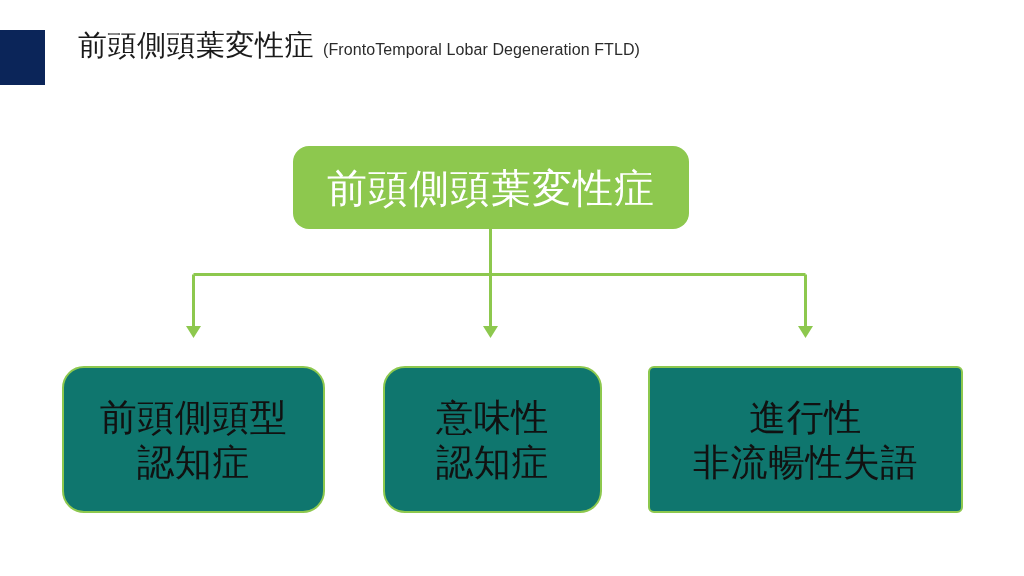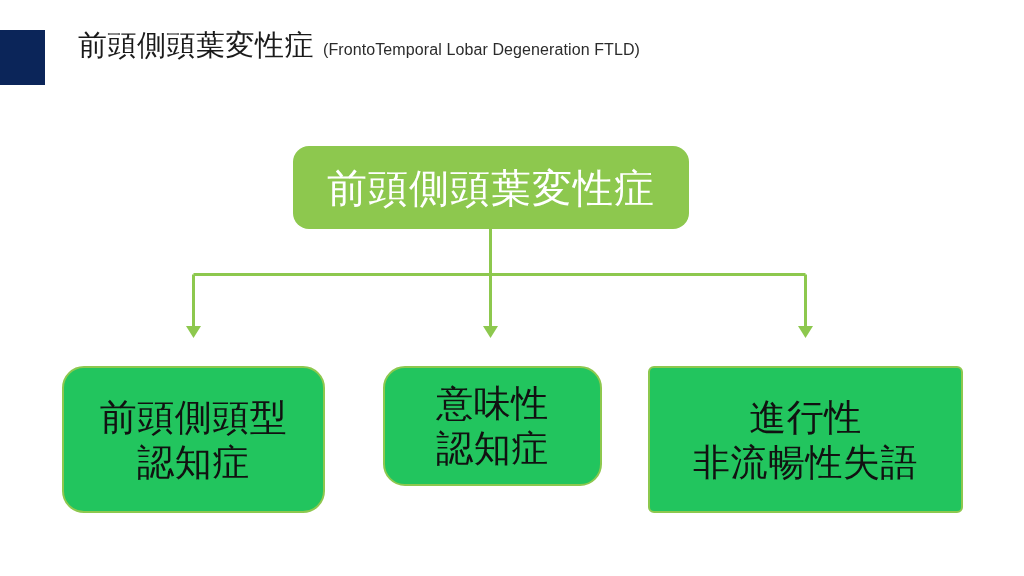--- a/index.html
+++ b/index.html
@@ -82,31 +82,31 @@
     left: 0;
     top: 0;
     width: 1024px;
     height: 576px;
     pointer-events: none;
   }
 
   
   .leaf-node {
     position: absolute;
-    background: #22c55e;
+    background: #0f766e;
     border: 2px solid #8dc84e;
     border-radius: 22px;
     display: flex;
     flex-direction: column;
     align-items: center;
     justify-content: center;
     box-sizing: border-box;
   }
   .leaf-node.n0 { left: 62px;  top: 366px; width: 263px; height: 147px; }
-  .leaf-node.n1 { left: 383px; top: 366px; width: 219px; height: 120px; }
+  .leaf-node.n1 { left: 383px; top: 366px; width: 219px; height: 147px; }
   .leaf-node.n2 { left: 648px; top: 366px; width: 315px; height: 147px; border-radius: 6px; }
 
   .leaf-line {
     color: #111111;
     font-size: 37px;
     line-height: 45px;
     letter-spacing: 0.5px;
     font-weight: 400;
     white-space: nowrap;
     text-align: center;

